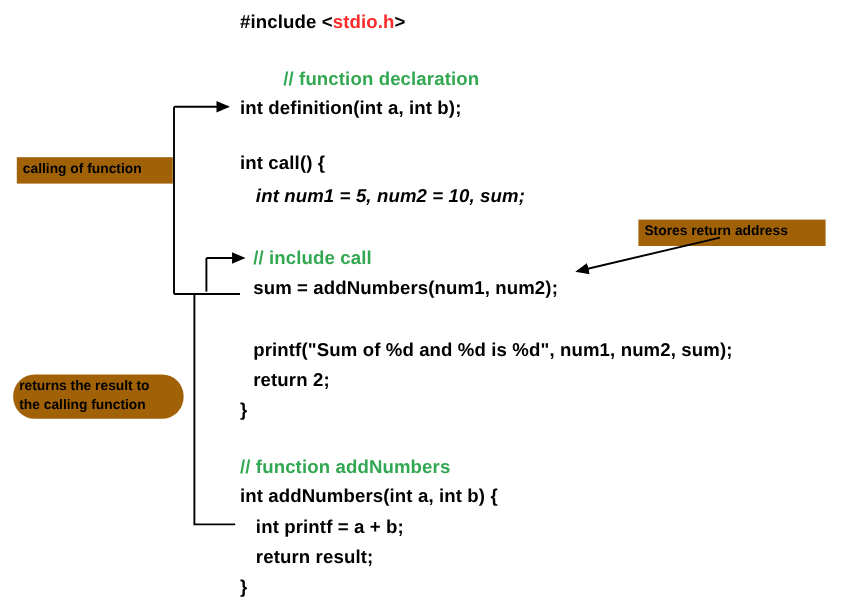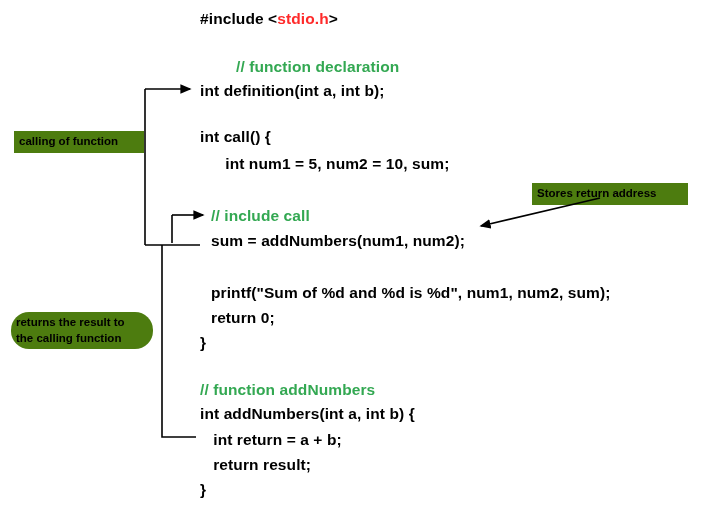--- a/index.html
+++ b/index.html
@@ -28,21 +28,21 @@
     letter-spacing: 0.1px;
   }
   .comment {
     color: #33a852;
   }
   .header-red {
     color: #ff2a2a;
   }
   .note {
     position: absolute;
-    background: #4d7c0f;
+    background: #a16207;
     color: #000000;
     font-size: 11.5px;
     font-weight: bold;
     line-height: 1.35;
     padding: 3px 5px;
     white-space: pre-line;
     font-family: "Liberation Sans", sans-serif;
   }
   svg.overlay {
     position: absolute;
@@ -56,29 +56,29 @@
 </head>
 <body>
 
 <div id="canvas">
 
   <div class="code-line" style="left:200px; top:10px;"><span>#include &lt;</span><span class="header-red">stdio.h</span><span>&gt;</span></div>
 
   <div class="code-line comment" style="left:200px; top:58px;margin-left:36px;">// function declaration</div>
   <div class="code-line" style="left:200px; top:82px;">int definition(int a, int b);</div>
   <div class="code-line" style="left:200px; top:128px;">int call() {</div>
-  <div class="code-line" style="left:212px; top:155px;">   int num1 = 5, num2 = 10, sum;</div>
+  <div class="code-line" style="left:200px; top:155px;font-style:italic;">   int num1 = 5, num2 = 10, sum;</div>
   <div class="code-line comment" style="left:211px; top:207px;">// include call</div>
   <div class="code-line" style="left:211px; top:232px;">sum = addNumbers(num1, num2);</div>
   <div class="code-line" style="left:211px; top:284px;">printf("Sum of %d and %d is %d", num1, num2, sum);</div>
-  <div class="code-line" style="left:211px; top:309px;">return 0;</div>
+  <div class="code-line" style="left:211px; top:309px;">return 2;</div>
   <div class="code-line" style="left:200px; top:334px;">}</div>
   <div class="code-line comment" style="left:200px; top:381px;">// function addNumbers</div>
   <div class="code-line" style="left:200px; top:405px;">int addNumbers(int a, int b) {</div>
-  <div class="code-line" style="left:200px; top:431px;">   int return = a + b;</div>
+  <div class="code-line" style="left:200px; top:431px;">   int printf = a + b;</div>
   <div class="code-line" style="left:200px; top:456px;">   return result;</div>
   <div class="code-line" style="left:200px; top:481px;">}</div>
 
   <div class="note" style="left:14px; top:131px; width:120px;">calling of function</div>
   <div class="note" style="left:11px; top:312px; width:132px;border-radius:18px;">returns the result to
 the calling function</div>
   <div class="note" style="left:532px; top:183px; width:146px;">Stores return address</div>
 
   <svg class="overlay" viewBox="0 0 720 507">
     <defs>

